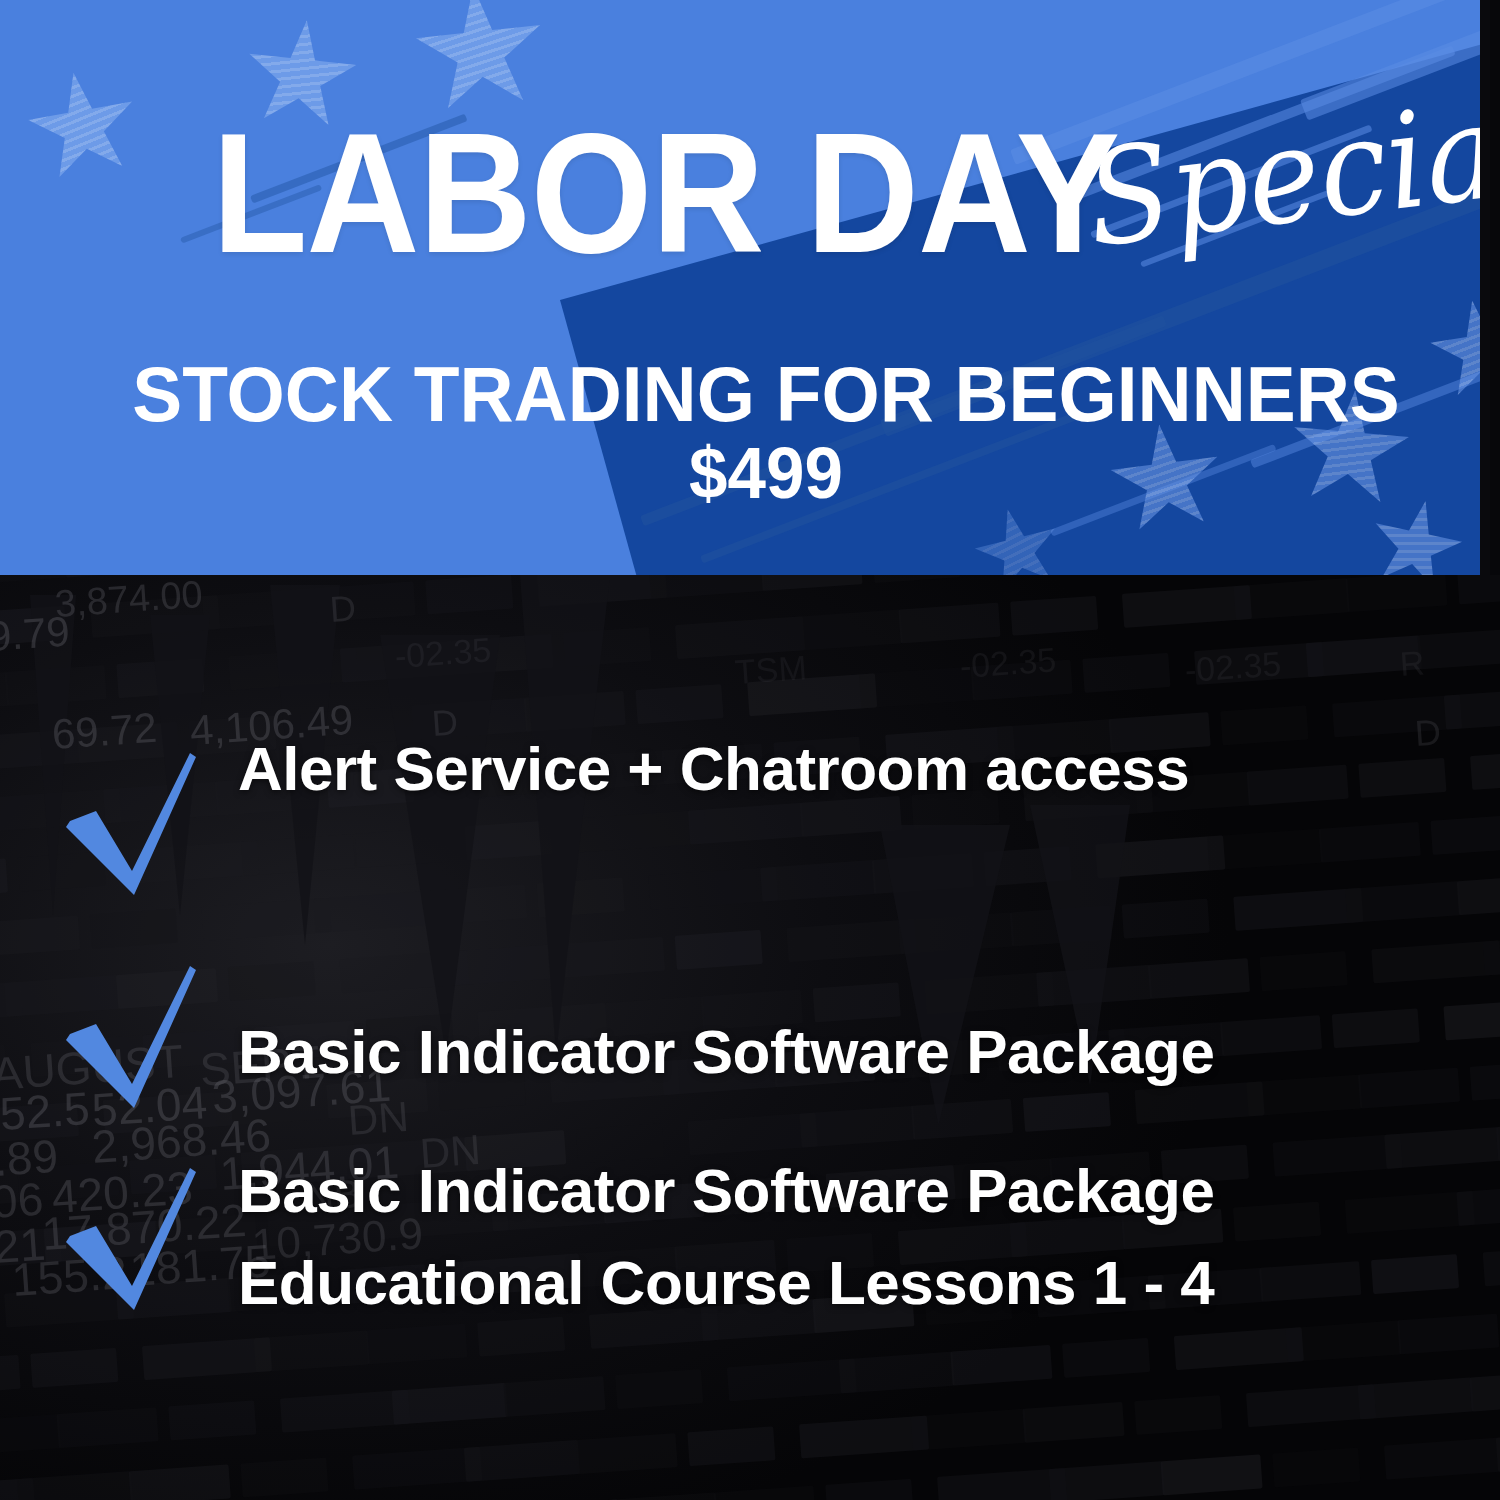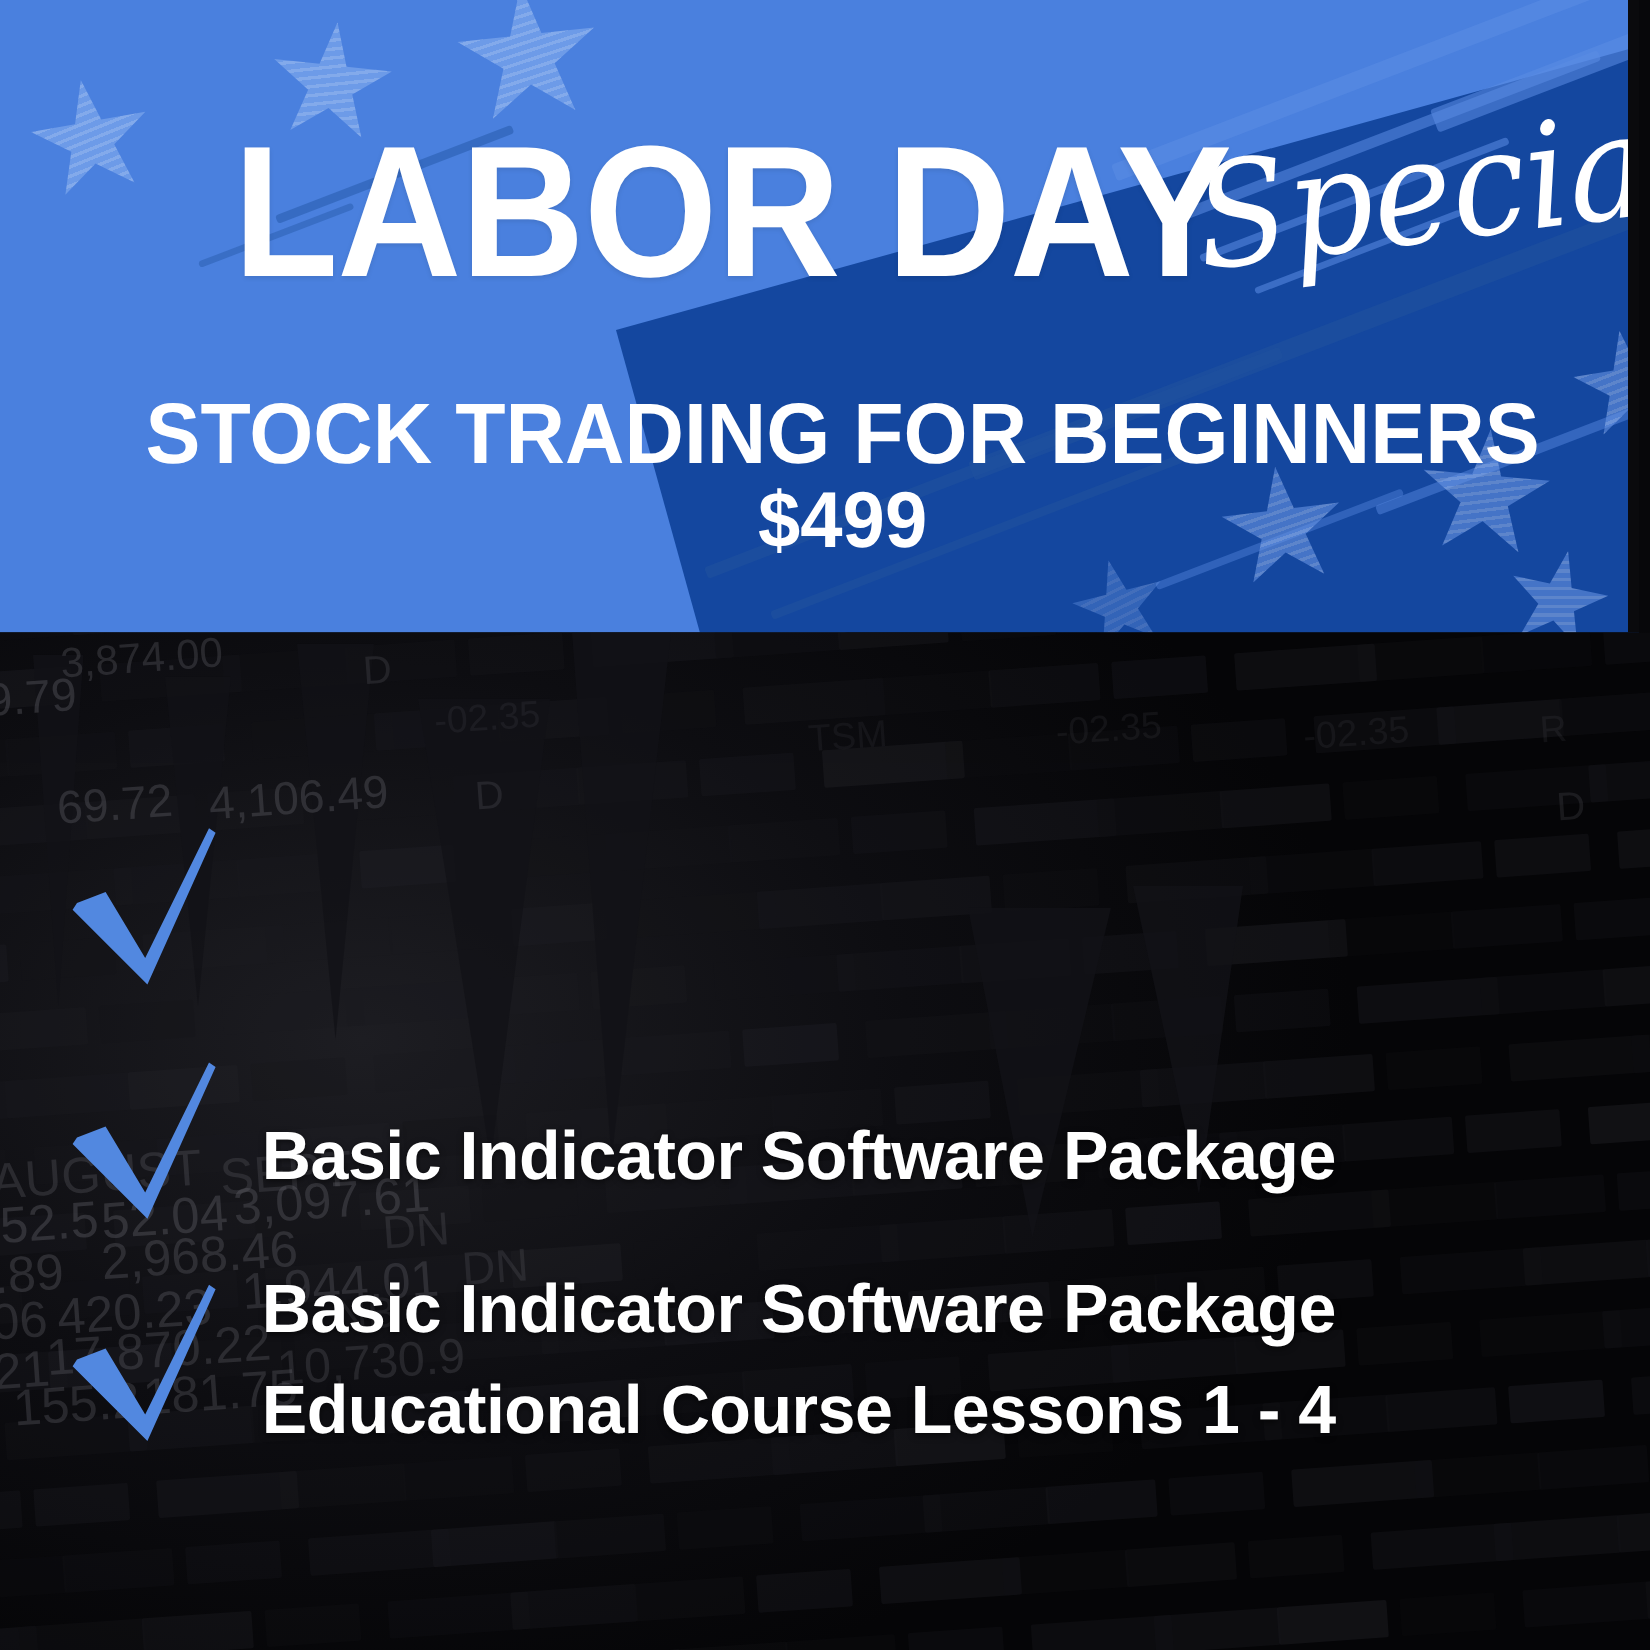--- a/index.html
+++ b/index.html
@@ -524,20 +524,21 @@
 
     <div id="list">
 
       <div class="bullet" id="b1">
         <span class="check">
           <svg width="140" height="150" viewBox="0 0 140 150">
             <path d="M4 80 L8 74 L34 64 L70 124 L128 6 L134 10 L72 148 Z" fill="#5288e0"></path>
           </svg>
         </span>
         <div class="btext">
+          <span class="ln">Alert Service + Chatroom access</span>
         </div>
       </div>
 
       <div class="bullet" id="b2">
         <span class="check">
           <svg width="140" height="150" viewBox="0 0 140 150">
             <path d="M4 80 L8 74 L34 64 L70 124 L128 6 L134 10 L72 148 Z" fill="#5288e0"></path>
           </svg>
         </span>
         <div class="btext">

